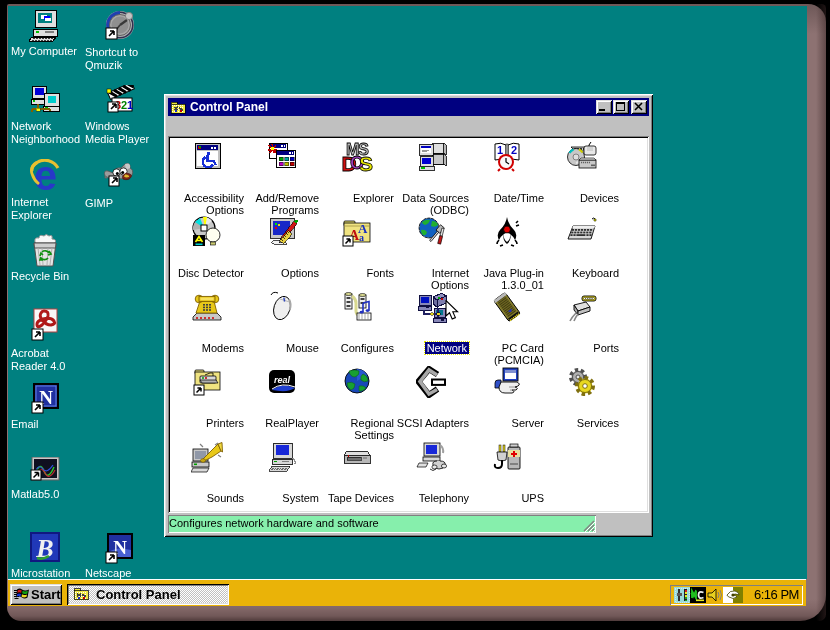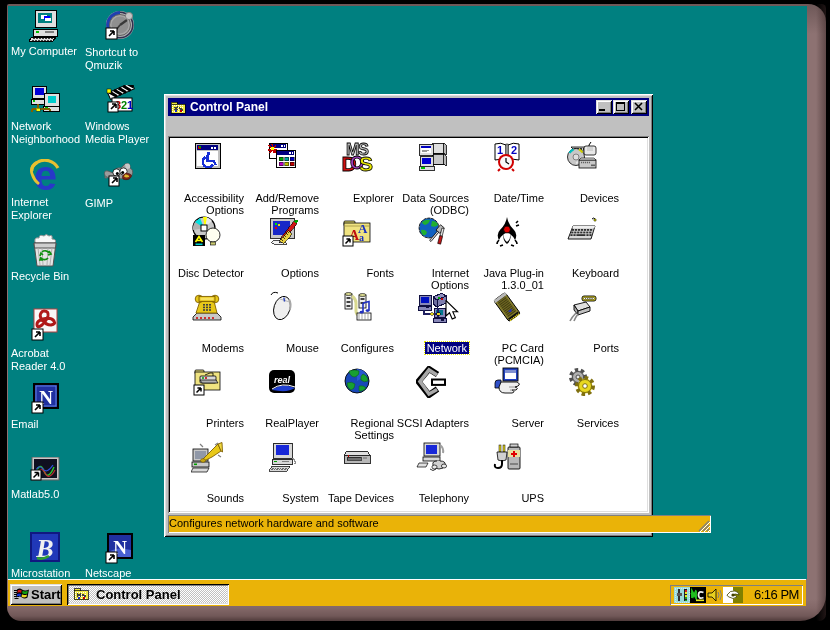--- a/index.html
+++ b/index.html
@@ -661,21 +661,21 @@
           <path d="M6 11 L16 11 L15 19 Q11 21 7 19 Z" fill="#d0d0d0" stroke="#000" stroke-width="0.8"></path>
           <path d="M11 19 l0 4 Q11 27 7 27 Q3 27 4 23" stroke="#000" stroke-width="2" fill="none"></path>
         </g>
       </svg>
       <div class="lbl">UPS</div>
     </div>
     </div>
     <svg class="abs" width="15" height="21" viewBox="0 0 15 21" style="left:281px;top:206px">
       <polygon points="1,0.5 1,16 4.5,12.8 7.2,19 10.4,17.6 7.8,11.8 12.6,11.8" fill="#fff" stroke="#000" stroke-width="1.1"></polygon>
     </svg>
-    <div class="abs sunken1" style="left:4px;top:421px;width:543px;height:18px;background:#eab308;font-size:11px">
+    <div class="abs sunken1" style="left:4px;top:421px;width:428px;height:18px;background:#86efac;font-size:11px">
       <span class="abs" style="left:1px;top:2px">Configures network hardware and software</span>
       <svg class="abs" style="right:1px;bottom:1px" width="12" height="12" viewBox="0 0 12 12">
           <path d="M11 1 L1 11 M11 5 L5 11 M11 9 L9 11" stroke="#808080" stroke-width="1.4"></path>
           <path d="M12 2 L2 12 M12 6 L6 12 M12 10 L10 12" stroke="#fff" stroke-width="1"></path>
         </svg>
     </div>
   </div>
 
   <div id="taskbar">
     <div class="abs btnraise" style="left:2px;top:4px;width:52px;height:21px;font-weight:bold;font-size:13px;color:#000">

